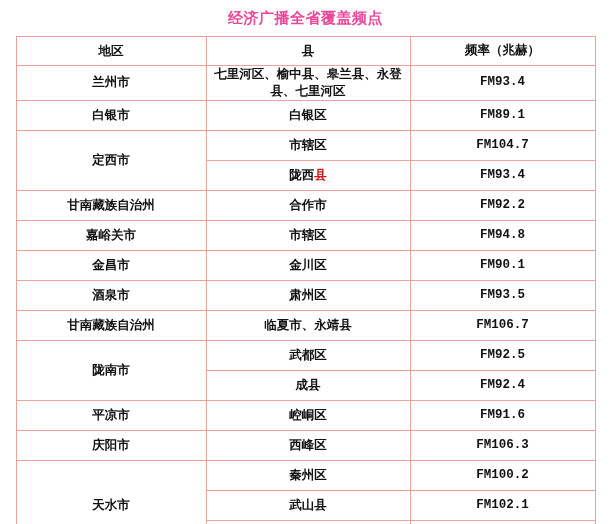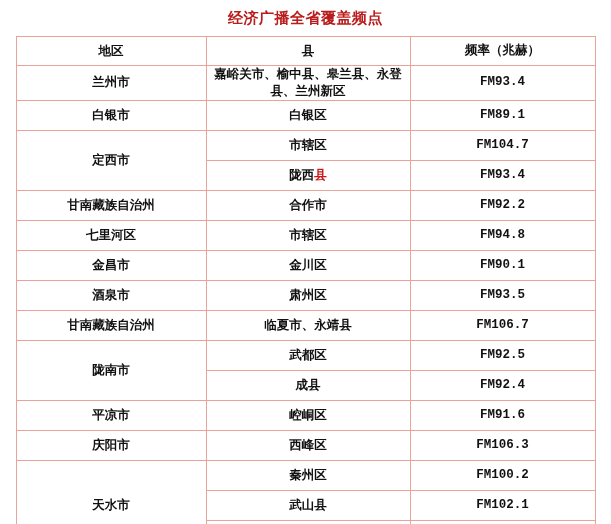--- a/index.html
+++ b/index.html
@@ -18,21 +18,21 @@
     width: 611px;
     height: 524px;
     box-sizing: border-box;
     padding: 0;
     position: relative;
   }
   .title {
     text-align: center;
     font-size: 15px;
     font-weight: bold;
-    color: #b91c1c;
+    color: #ec4899;
     padding-top: 9px;
     padding-bottom: 8px;
     letter-spacing: 0.5px;
   }
   table.freq-table {
     border-collapse: collapse;
     width: 579px;
     margin: 0 auto;
     table-layout: fixed;
   }
@@ -86,21 +86,21 @@
       <tr>
         <th class="region">地区</th>
         <th class="county">县</th>
         <th class="freq">频率（兆赫）</th>
       </tr>
     </thead>
     <tbody id="table-body">
         <tr>
           <td class="region">兰州市</td>
           <td class="county tall">
-            <span class="county-wrap">嘉峪关市、榆中县、皋兰县、永登县、兰州新区</span>
+            <span class="county-wrap">七里河区、榆中县、皋兰县、永登县、七里河区</span>
           </td>
           <td class="freq">FM93.4</td>
         </tr>
         <tr>
           <td class="region">白银市</td>
           <td class="county">
             <span class="county-wrap">白银区</span>
           </td>
           <td class="freq">FM89.1</td>
         </tr>
@@ -118,21 +118,21 @@
           <td class="freq">FM93.4</td>
         </tr>
         <tr>
           <td class="region">甘南藏族自治州</td>
           <td class="county">
             <span class="county-wrap">合作市</span>
           </td>
           <td class="freq">FM92.2</td>
         </tr>
         <tr>
-          <td class="region">七里河区</td>
+          <td class="region">嘉峪关市</td>
           <td class="county">
             <span class="county-wrap">市辖区</span>
           </td>
           <td class="freq">FM94.8</td>
         </tr>
         <tr>
           <td class="region">金昌市</td>
           <td class="county">
             <span class="county-wrap">金川区</span>
           </td>

